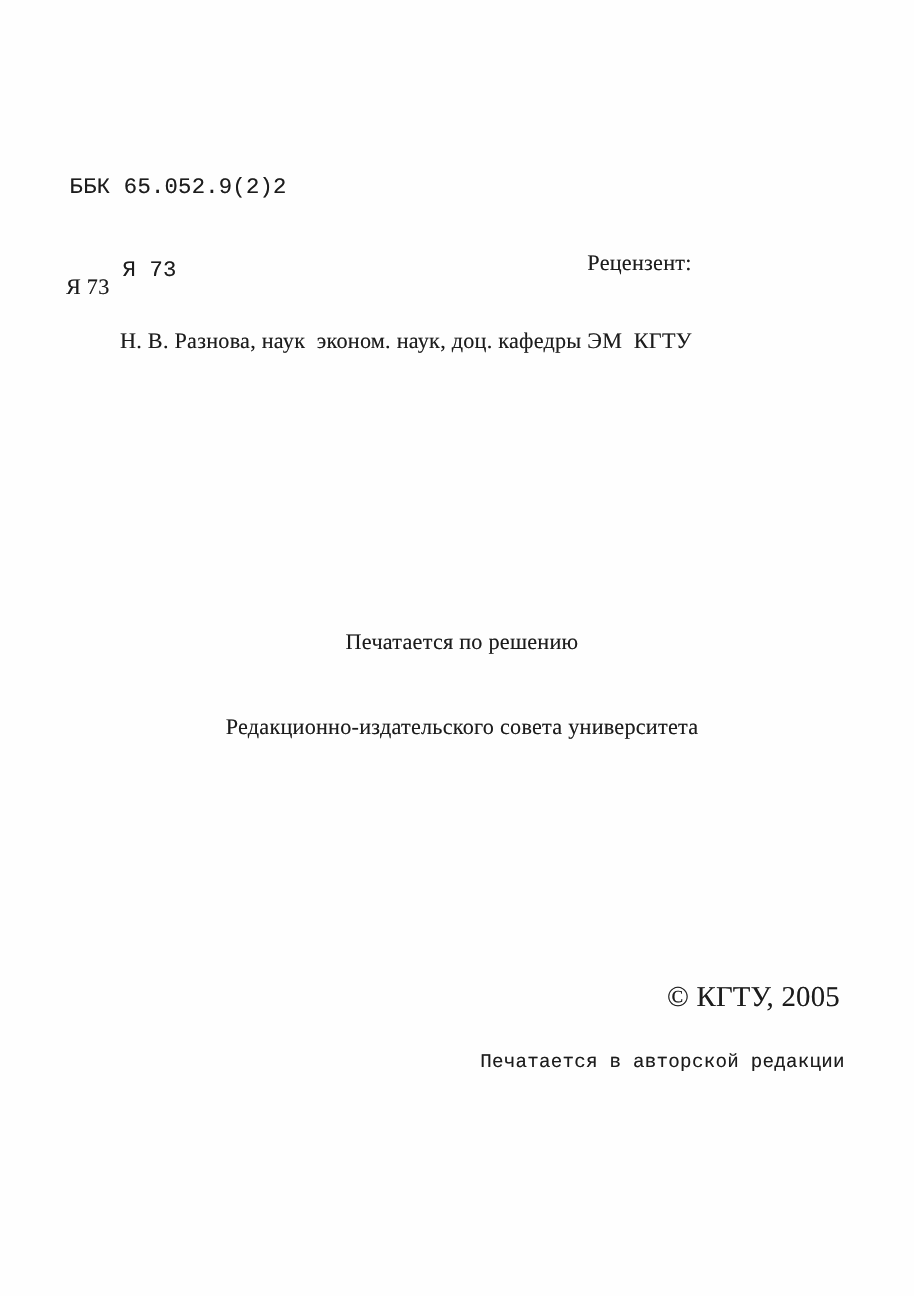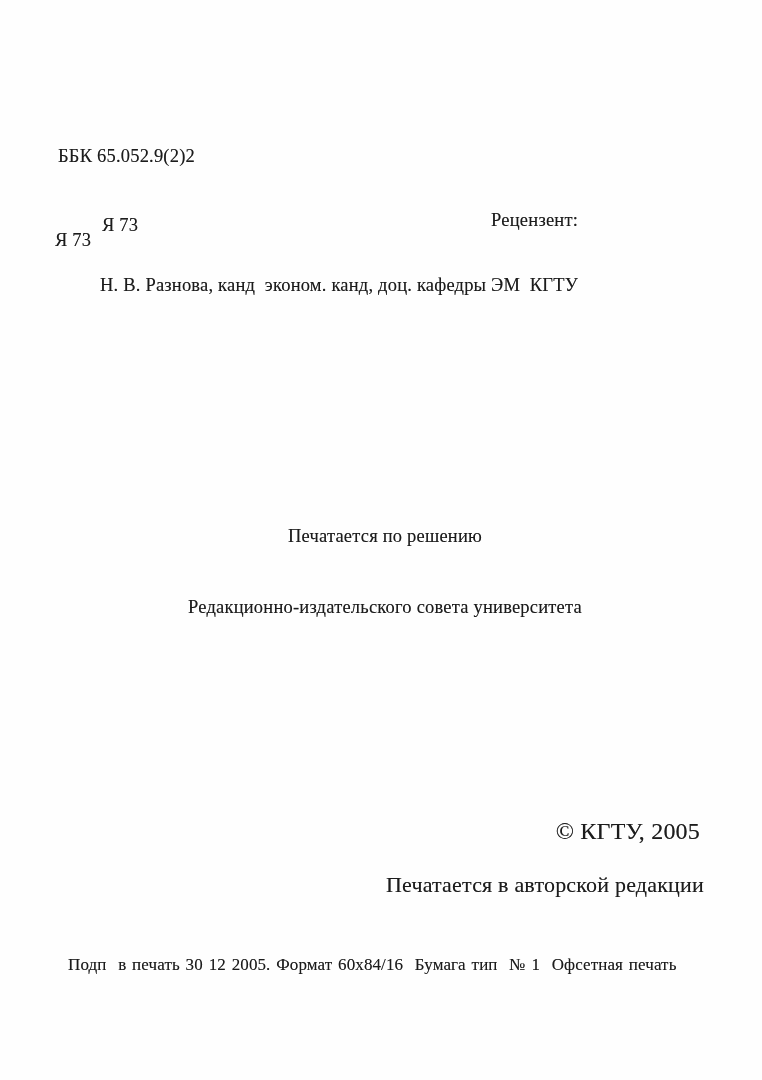--- a/index.html
+++ b/index.html
@@ -13,62 +13,61 @@
     overflow: hidden;
   }
   .page * { white-space: pre-wrap; }
   .abs { position: absolute; }
   .txt {
     font-size: 18.5px;
     line-height: 22px;
     letter-spacing: 0.2px;
     text-shadow: 0 0 0.5px rgba(20,20,20,0.45);
   }
-  .bbk-block { top: 99px; left: 58px; line-height: 23px; }
+  .bbk-block { top: 99px; left: 58px; line-height: 23px; font-family: Liberation Mono, monospace; }
   .bbk-code { margin-left: 44px; }
   .reviewer-block { top: 167px; left: 100px; line-height: 21.5px; text-align: right; }
   .bib-label { top: 229px; left: 55px; }
   .bib-paragraph { top: 229px; left: 103px; width: 612px; line-height: 22px; }
   .decision-block { top: 478px; left: 0; width: 770px; text-align: center; line-height: 23.5px; }
   .copyright-line { top: 820px; right: 62px; font-size: 24px; }
-  .edition-note { top: 874px; right: 58px; font-size: 22px; }
+  .edition-note { top: 874px; right: 58px; font-size: 16px; font-family: Liberation Mono, monospace; }
   .imprint-block {
     top: 906px; left: 68px; width: 660px;
     font-size: 17px; line-height: 23.5px;
     letter-spacing: 0.1px; word-spacing: 1.5px;
     text-shadow: 0 0 0.5px rgba(20,20,20,0.45);
   }
 </style>
 </head>
 <body>
 
 <div class="page">
 
   <div class="abs txt bbk-block">
     <div>ББК 65.052.9(2)2</div>
     <div class="bbk-code">Я 73</div>
   </div>
 
   <div class="abs txt reviewer-block">
     <div>Рецензент:</div>
-    <div>Н. В. Разнова, канд  эконом. канд, доц. кафедры ЭМ  КГТУ</div>
+    <div>Н. В. Разнова, наук  эконом. наук, доц. кафедры ЭМ  КГТУ</div>
   </div>
 
   <div class="abs txt bib-label">Я 73</div>
 
 
   <div class="abs txt decision-block">
     <div>Печатается по решению</div>
     <div>Редакционно-издательского совета университета</div>
   </div>
 
   <div class="abs txt copyright-line">© КГТУ, 2005</div>
 
   <div class="abs txt edition-note">Печатается в авторской редакции</div>
 
   <div class="abs imprint-block">
-    <div>Подп  в печать 30 12 2005. Формат 60х84/16  Бумага тип  № 1  Офсетная печать</div>
     
     
     
   </div>
 
 </div>
 
 </body></html>

